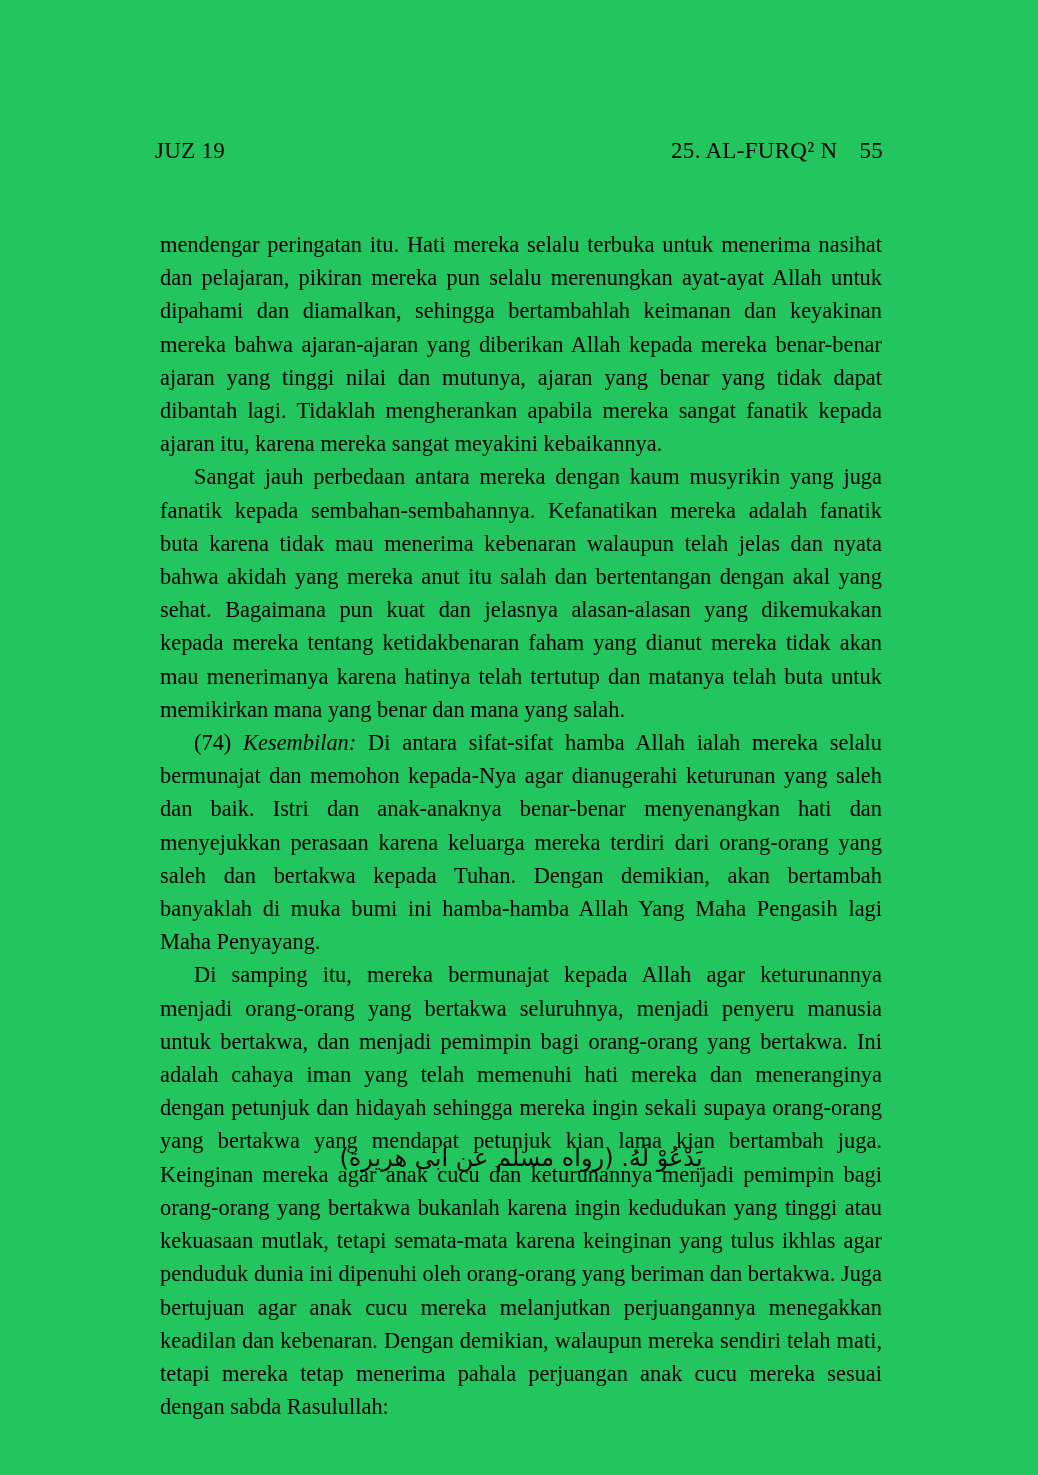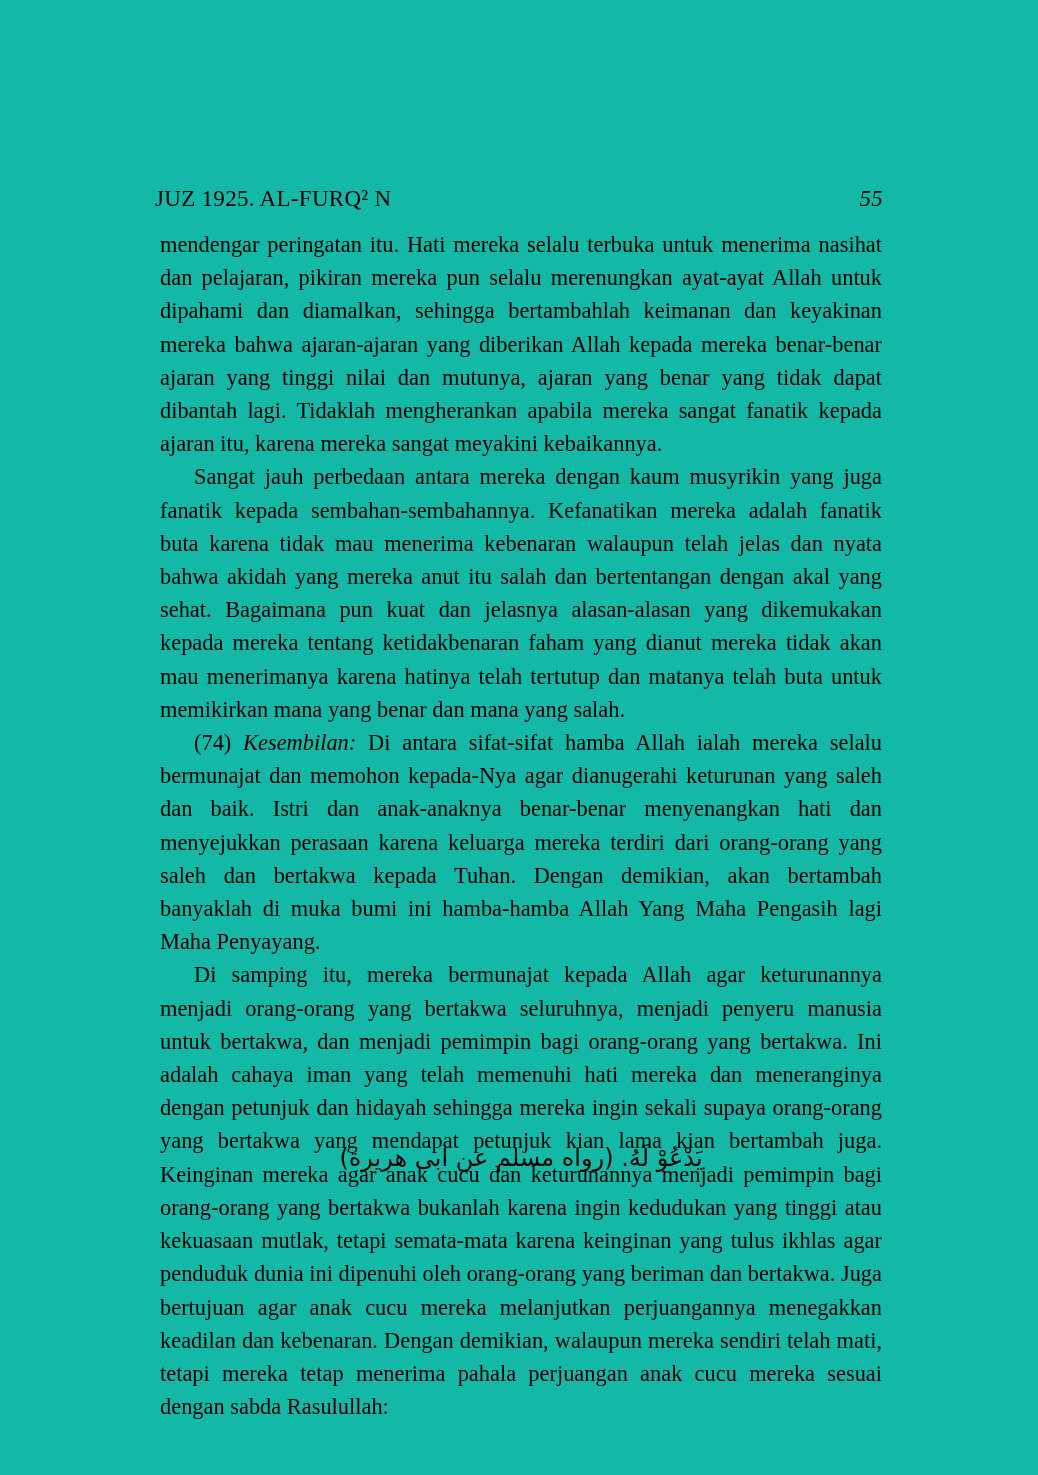--- a/index.html
+++ b/index.html
@@ -14,46 +14,44 @@
     color: #000000;
     position: relative;
     overflow: hidden;
   }
   .page {
     position: absolute;
     left: 0;
     top: 0;
     width: 1038px;
     height: 1475px;
-    background: #14b8a6;
+    background: #22c55e;
   }
   .header {
     position: absolute;
     left: 155px;
     top: 138px;
     width: 728px;
     display: flex;
     align-items: baseline;
     font-size: 23px;
     letter-spacing: 0.3px;
   }
   .header .juz {
     flex: 0 0 auto;
     text-align: left;
   }
   .header .surah {
     flex: 1 1 auto;
-    text-align: left;
+    text-align: right;
     padding-right: 22px;
-    margin-top: 48px;
   }
   .header .pageno {
     flex: 0 0 auto;
     text-align: right;
-    font-style: italic;
   }
   .body-text {
     position: absolute;
     left: 160px;
     top: 228px;
     width: 722px;
     font-size: 22.4px;
     line-height: 33.2px;
     text-align: justify;
     text-justify: inter-word;

